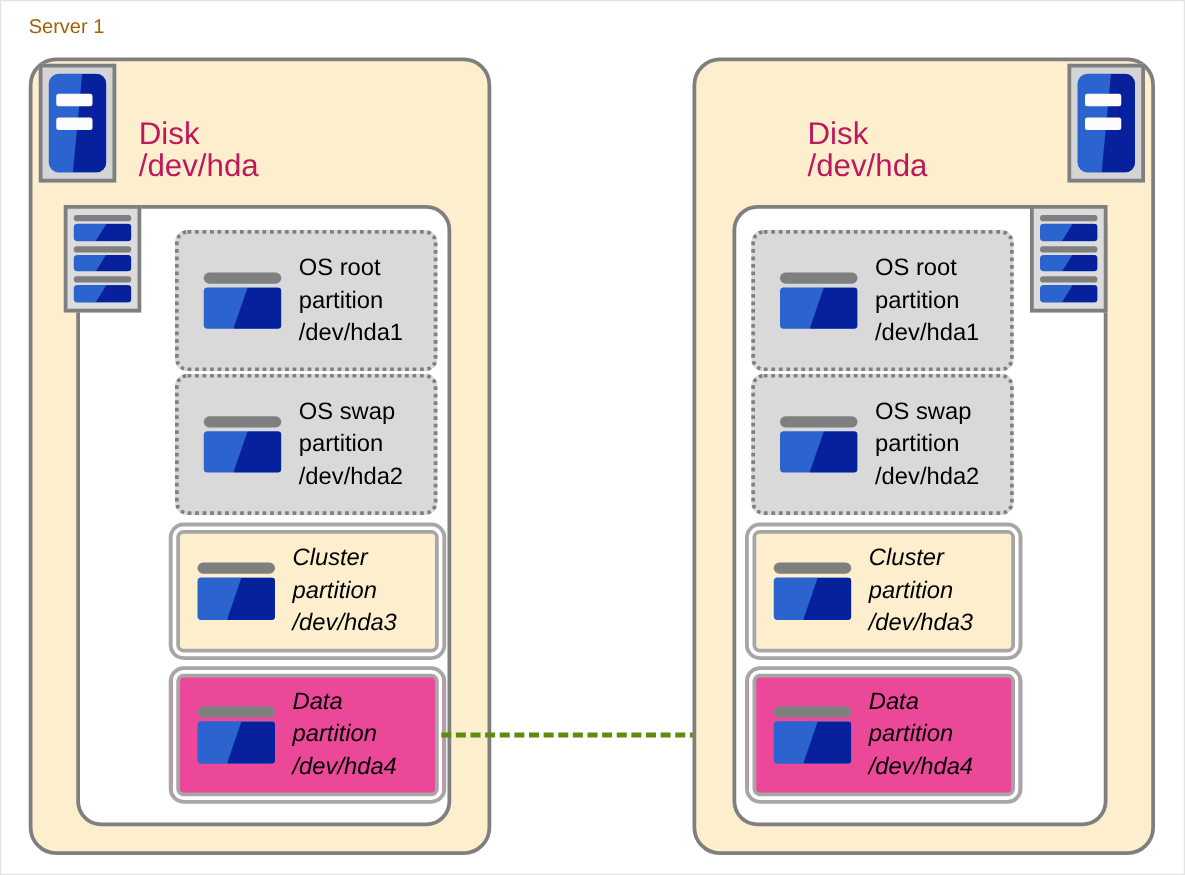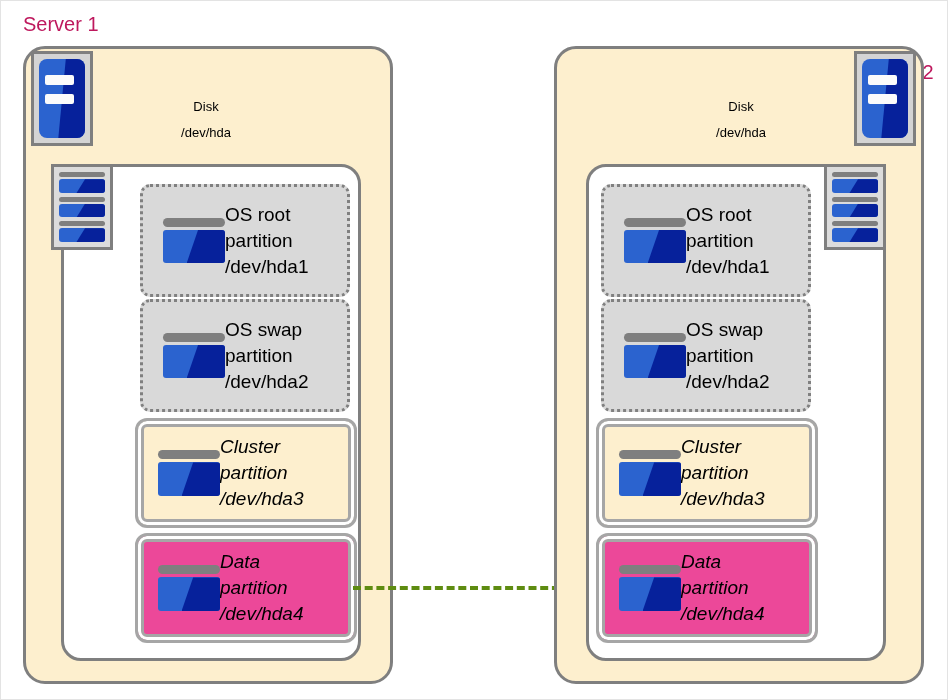--- a/index.html
+++ b/index.html
@@ -17,39 +17,39 @@
   
   .server-box{
     position:absolute;
     background:#fdefce;
     border:3px solid #7f7f7f;
     border-radius:22px;
     box-sizing:border-box;
   }
   .server-label{
     position:absolute;
-    font-size:20px;
-    color:#be185d;
+    font-size:16px;
+    color:#a16207;
     white-space:nowrap;
   }
 
   
   .disk-box{
     position:absolute;
     background:#ffffff;
     border:3px solid #7f7f7f;
     border-radius:20px;
     box-sizing:border-box;
   }
   .disk-caption{
     position:absolute;
-    font-size:13px;
+    font-size:25px;
     line-height:26px;
-    color:#000000;
-    text-align:center;
+    color:#be185d;
+    text-align:left;
     white-space:nowrap;
   }
 
   
   .srv-icon{
     position:absolute;
     width:62px;height:95px;
     background:#d4d4d4;
     border:3px solid #7f7f7f;
     box-sizing:border-box;
@@ -139,21 +139,21 @@
   .part-icon .plate{
     position:absolute;left:0;top:27%;width:100%;height:73%;
     background:#2b63cf;border-radius:3px;overflow:hidden;
   }
   .part-icon .plate:after{
     content:"";position:absolute;right:0;top:0;width:62%;height:100%;
     background:#06219b;
     clip-path:polygon(30% 0,100% 0,100% 100%,0 100%);
   }
   .part-text{
-    margin-left:0;
+    margin-left:14px;
     font-size:19px;
     line-height:26px;
     color:#000;
     white-space:nowrap;
   }
 
   
   .mirror-line{
     position:absolute;
     height:0;

